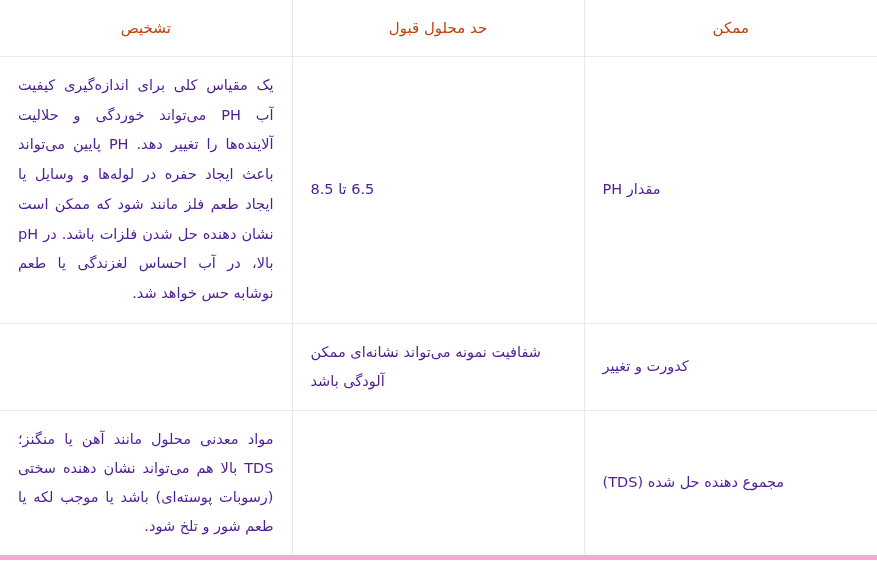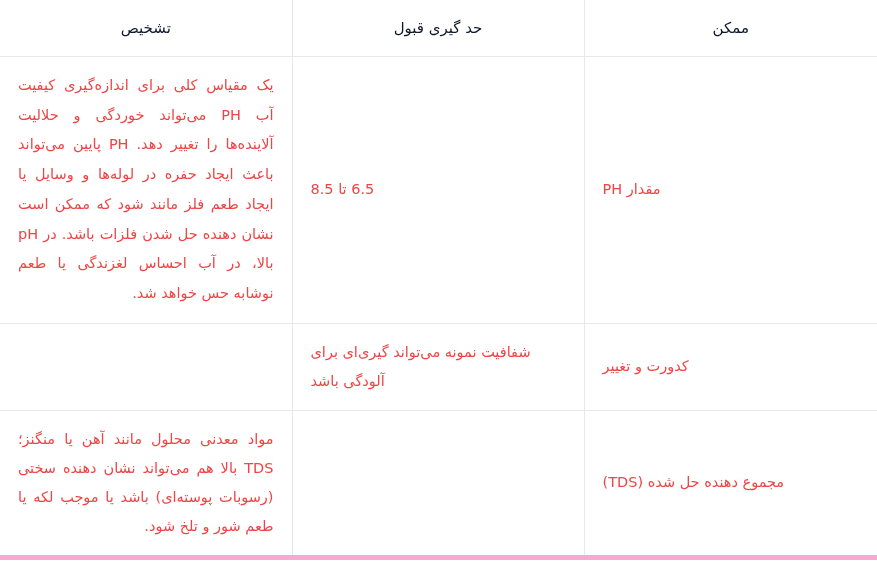--- a/index.html
+++ b/index.html
@@ -35,30 +35,30 @@
     padding: 14px 18px;
     box-sizing: border-box;
   }
   table.water-table th + th,
   table.water-table td + td {
     border-right: 1px solid #e8e8e8;
   }
   table.water-table thead th {
     font-weight: normal;
     font-size: 15px;
-    color: #0f172a;
+    color: #c2410c;
     text-align: center;
     padding-top: 16px;
     padding-bottom: 16px;
     line-height: 1.6;
   }
   table.water-table tbody td {
     font-size: 14.5px;
     line-height: 2.0;
-    color: #ef4444;
+    color: #4c1d95;
   }
   td.cell-indicator {
     text-align: left;
   }
   td.cell-limit {
     text-align: left;
   }
   td.cell-desc {
     text-align: justify;
     text-align-last: right;
@@ -73,33 +73,33 @@
 <div class="table-wrap">
   <table class="water-table">
     <colgroup>
       <col class="col-indicator">
       <col class="col-limit">
       <col class="col-desc">
     </colgroup>
     <thead>
       <tr>
         <th>ممکن</th>
-        <th>حد گیری قبول</th>
+        <th>حد محلول قبول</th>
         <th>تشخیص</th>
       </tr>
     </thead>
     <tbody>
       <tr class="row-ph">
         <td class="cell-indicator">مقدار PH</td>
         <td class="cell-limit">6.5 تا 8.5</td>
         <td class="cell-desc">یک مقیاس کلی برای اندازه‌گیری کیفیت آب PH می‌تواند خوردگی و حلالیت آلاینده‌ها را تغییر دهد. PH پایین می‌تواند باعث ایجاد حفره در لوله‌ها و وسایل یا ایجاد طعم فلز مانند شود که ممکن است نشان دهنده حل شدن فلزات باشد. در pH بالا، در آب احساس لغزندگی یا طعم نوشابه حس خواهد شد.</td>
       </tr>
       <tr class="row-turbidity">
         <td class="cell-indicator">کدورت و تغییر</td>
-        <td class="cell-limit">شفافیت نمونه می‌تواند گیری‌ای برای آلودگی باشد</td>
+        <td class="cell-limit">شفافیت نمونه می‌تواند نشانه‌ای ممکن آلودگی باشد</td>
         <td class="cell-desc"></td>
       </tr>
       <tr class="row-tds">
         <td class="cell-indicator">مجموع دهنده حل شده (TDS)</td>
         <td class="cell-limit"></td>
         <td class="cell-desc">مواد معدنی محلول مانند آهن یا منگنز؛ TDS بالا هم می‌تواند نشان دهنده سختی (رسوبات پوسته‌ای) باشد یا موجب لکه یا طعم شور و تلخ شود.</td>
       </tr>
     </tbody>
   </table>
 </div>

